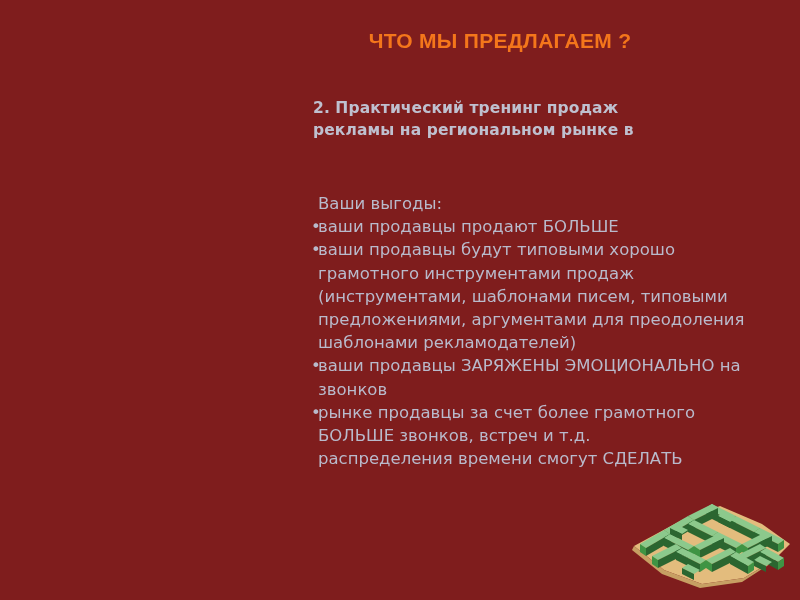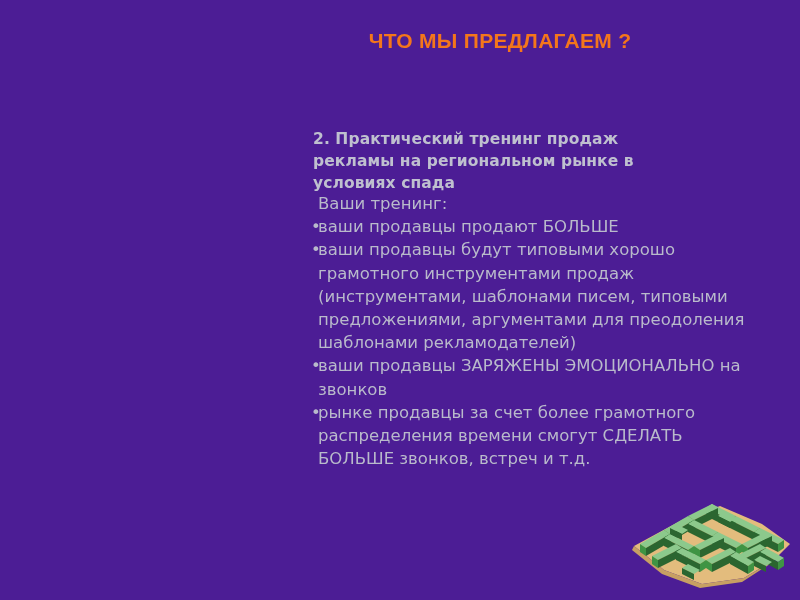--- a/index.html
+++ b/index.html
@@ -11,21 +11,21 @@
     height: 600px;
     background: #333366;
     font-family: "DejaVu Sans", sans-serif;
     overflow: hidden;
     position: relative;
   }
 
   .slide {
     position: absolute;
     inset: 0;
-    background: #4c1d95;
+    background: #7f1d1d;
   }
 
   
   .slide-title {
     position: absolute;
     left: 180px;
     top: 29px;
     width: 640px;
     text-align: center;
     color: #F4761B;
@@ -41,21 +41,20 @@
     position: absolute;
     left: 313px;
     top: 97px;
     width: 378px;
     color: #BFC0CF;
     font-family: "DejaVu Sans", sans-serif;
     font-size: 15.5px;
     font-weight: bold;
     line-height: 22px;
     letter-spacing: 0.1px;
-    margin-top: 31px;
   }
 
   
   .body-block {
     position: absolute;
     left: 311px;
     top: 192px;
     width: 470px;
     color: #B9BACB;
     font-family: "DejaVu Sans", sans-serif;
@@ -96,26 +95,25 @@
 </head>
 <body>
 
 <div class="slide">
 
   <div class="slide-title">ЧТО МЫ ПРЕДЛАГАЕМ ?</div>
 
   <div class="subtitle">
     <div>2.  Практический тренинг продаж</div>
     <div>рекламы на региональном рынке в</div>
-    <div>условиях спада</div>
   </div>
 
   <div class="body-block">
 
-    <div class="lead-line">Ваши тренинг:</div>
+    <div class="lead-line">Ваши выгоды:</div>
 
     <div class="bullet-item">
       <span class="bullet-mark">•</span>
       <span class="cont">ваши продавцы продают БОЛЬШЕ</span>
     </div>
 
     <div class="bullet-item">
       <span class="bullet-mark">•</span>
       <span class="cont">ваши продавцы будут типовыми хорошо</span>
       <span class="cont">грамотного инструментами продаж</span>
@@ -126,22 +124,22 @@
 
     <div class="bullet-item">
       <span class="bullet-mark">•</span>
       <span class="cont">ваши продавцы ЗАРЯЖЕНЫ ЭМОЦИОНАЛЬНО на</span>
       <span class="cont">звонков</span>
     </div>
 
     <div class="bullet-item">
       <span class="bullet-mark">•</span>
       <span class="cont">рынке продавцы за счет более грамотного</span>
+      <span class="cont">БОЛЬШЕ звонков, встреч и т.д.</span>
       <span class="cont">распределения времени смогут СДЕЛАТЬ</span>
-      <span class="cont">БОЛЬШЕ звонков, встреч и т.д.</span>
     </div>
 
   </div>
 
   <div class="maze-wrap">
     <svg width="176" height="92" viewBox="0 0 176 92" xmlns="http://www.w3.org/2000/svg">
       <defs>
         <g id="unit"></g>
       </defs>
 

